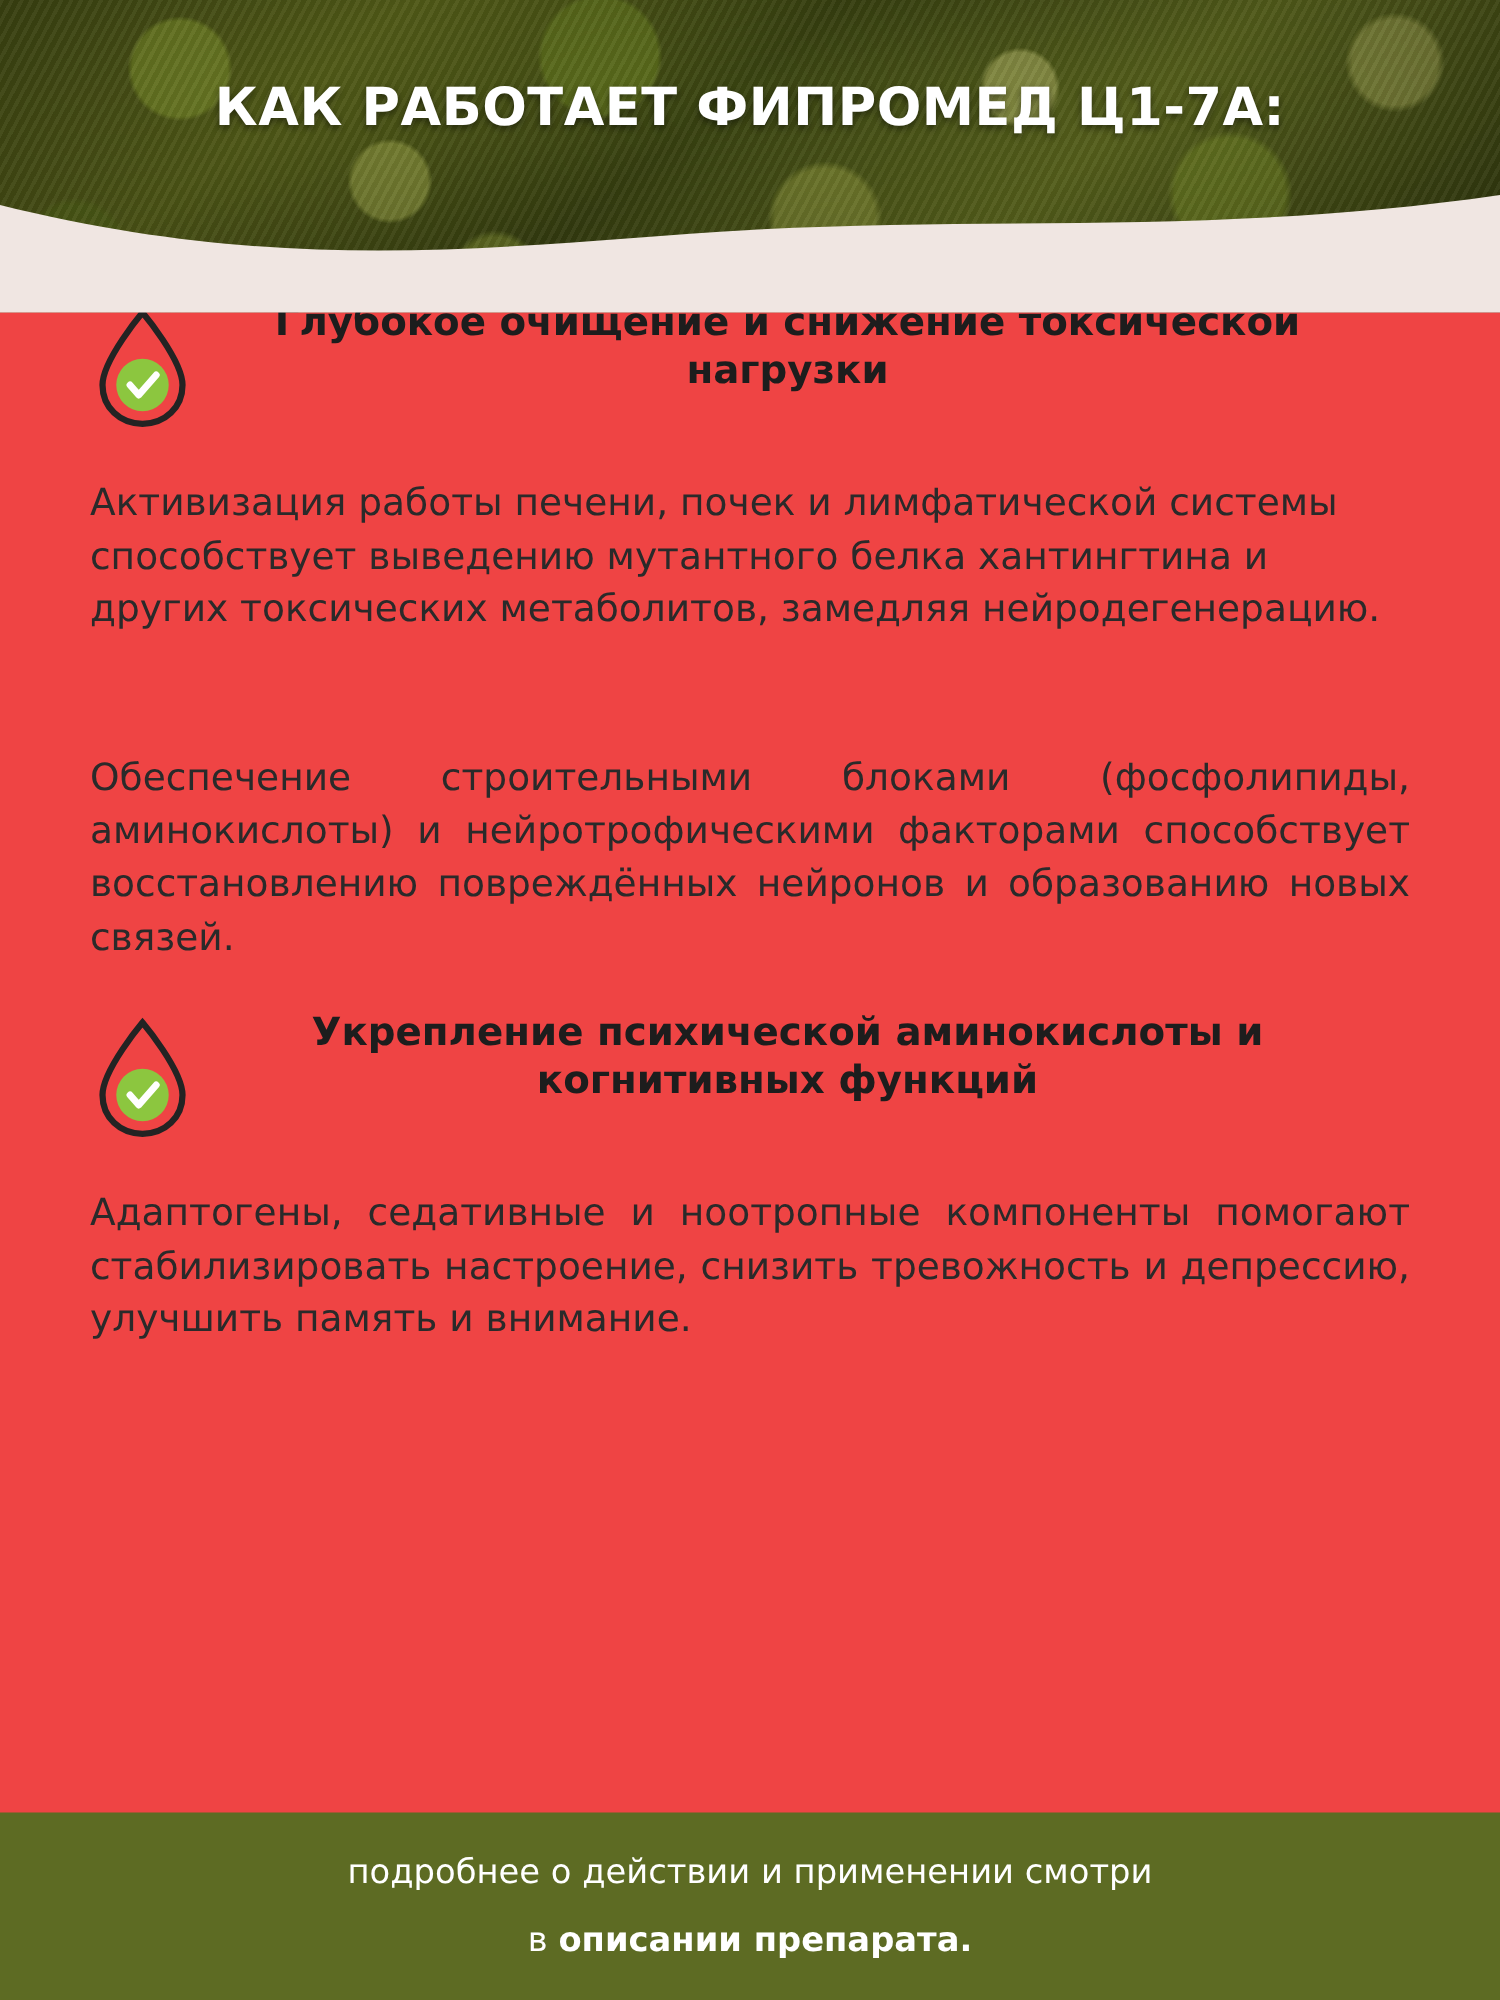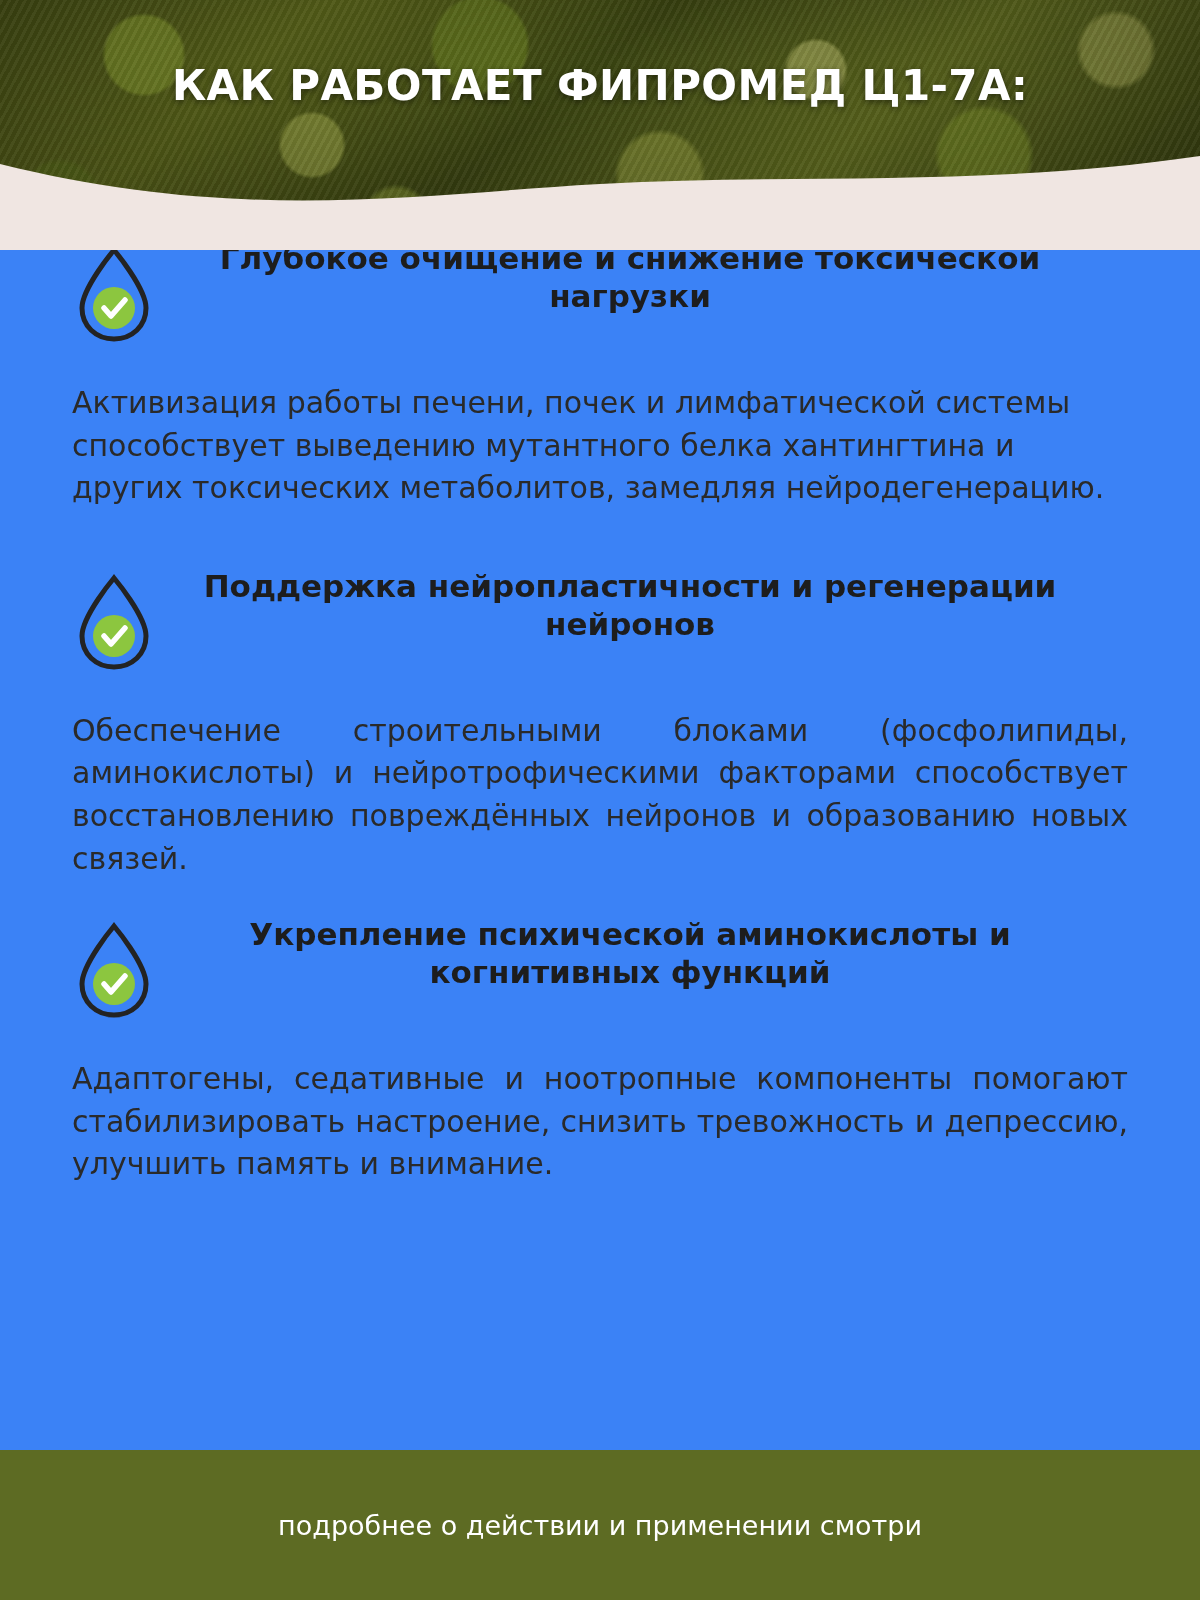--- a/index.html
+++ b/index.html
@@ -10,21 +10,21 @@
     width: 1200px;
     height: 1600px;
     background: #f0e6e2;
     font-family: "DejaVu Sans", sans-serif;
     overflow: hidden;
   }
   .page {
     position: relative;
     width: 1200px;
     height: 1600px;
-    background: #3b82f6;
+    background: #ef4444;
     overflow: hidden;
   }
 
   
   .header {
     position: absolute;
     top: 0; left: 0;
     width: 1200px;
     height: 250px;
     overflow: hidden;
@@ -172,30 +172,20 @@
           </svg>
         </span>
         <div class="block-title">Глубокое очищение и снижение токсической нагрузки</div>
       </div>
       <div class="block-body no-justify">Активизация работы печени, почек и лимфатической системы способствует выведению мутантного белка хантингтина и других токсических метаболитов, замедляя нейродегенерацию.</div>
     </div>
 
     <div class="gap-1"></div>
 
     <div class="block">
-      <div class="block-head">
-        <span class="drop">
-          <svg width="84" height="100" viewBox="0 0 84 100">
-            <path d="M42 6 C42 6 10 44 10 64 C10 82 24 95 42 95 C60 95 74 82 74 64 C74 44 42 6 42 6 Z" fill="none" stroke="#232323" stroke-width="5"></path>
-            <circle cx="42" cy="64" r="21" fill="#8cc63f"></circle>
-            <path d="M32 64 L39 72 L53 56" fill="none" stroke="#ffffff" stroke-width="5.5" stroke-linecap="round" stroke-linejoin="round"></path>
-          </svg>
-        </span>
-        <div class="block-title">Поддержка нейропластичности и регенерации нейронов</div>
-      </div>
       <div class="block-body">Обеспечение строительными блоками (фосфолипиды, аминокислоты) и нейротрофическими факторами способствует восстановлению повреждённых нейронов и образованию новых связей.</div>
     </div>
 
     <div class="gap-2"></div>
 
     <div class="block">
       <div class="block-head">
         <span class="drop">
           <svg width="84" height="100" viewBox="0 0 84 100">
             <path d="M42 6 C42 6 10 44 10 64 C10 82 24 95 42 95 C60 95 74 82 74 64 C74 44 42 6 42 6 Z" fill="none" stroke="#232323" stroke-width="5"></path>
@@ -205,15 +195,16 @@
         </span>
         <div class="block-title">Укрепление психической аминокислоты и когнитивных функций</div>
       </div>
       <div class="block-body">Адаптогены, седативные и ноотропные компоненты помогают стабилизировать настроение, снизить тревожность и депрессию, улучшить память и внимание.</div>
     </div>
 
   </div>
 
   <div class="footer">
     <div class="footer-line1">подробнее о действии и применении смотри</div>
+    <div class="footer-line2"><span>в </span><b>описании препарата.</b></div>
   </div>
 
 </div>
 
 </body></html>

